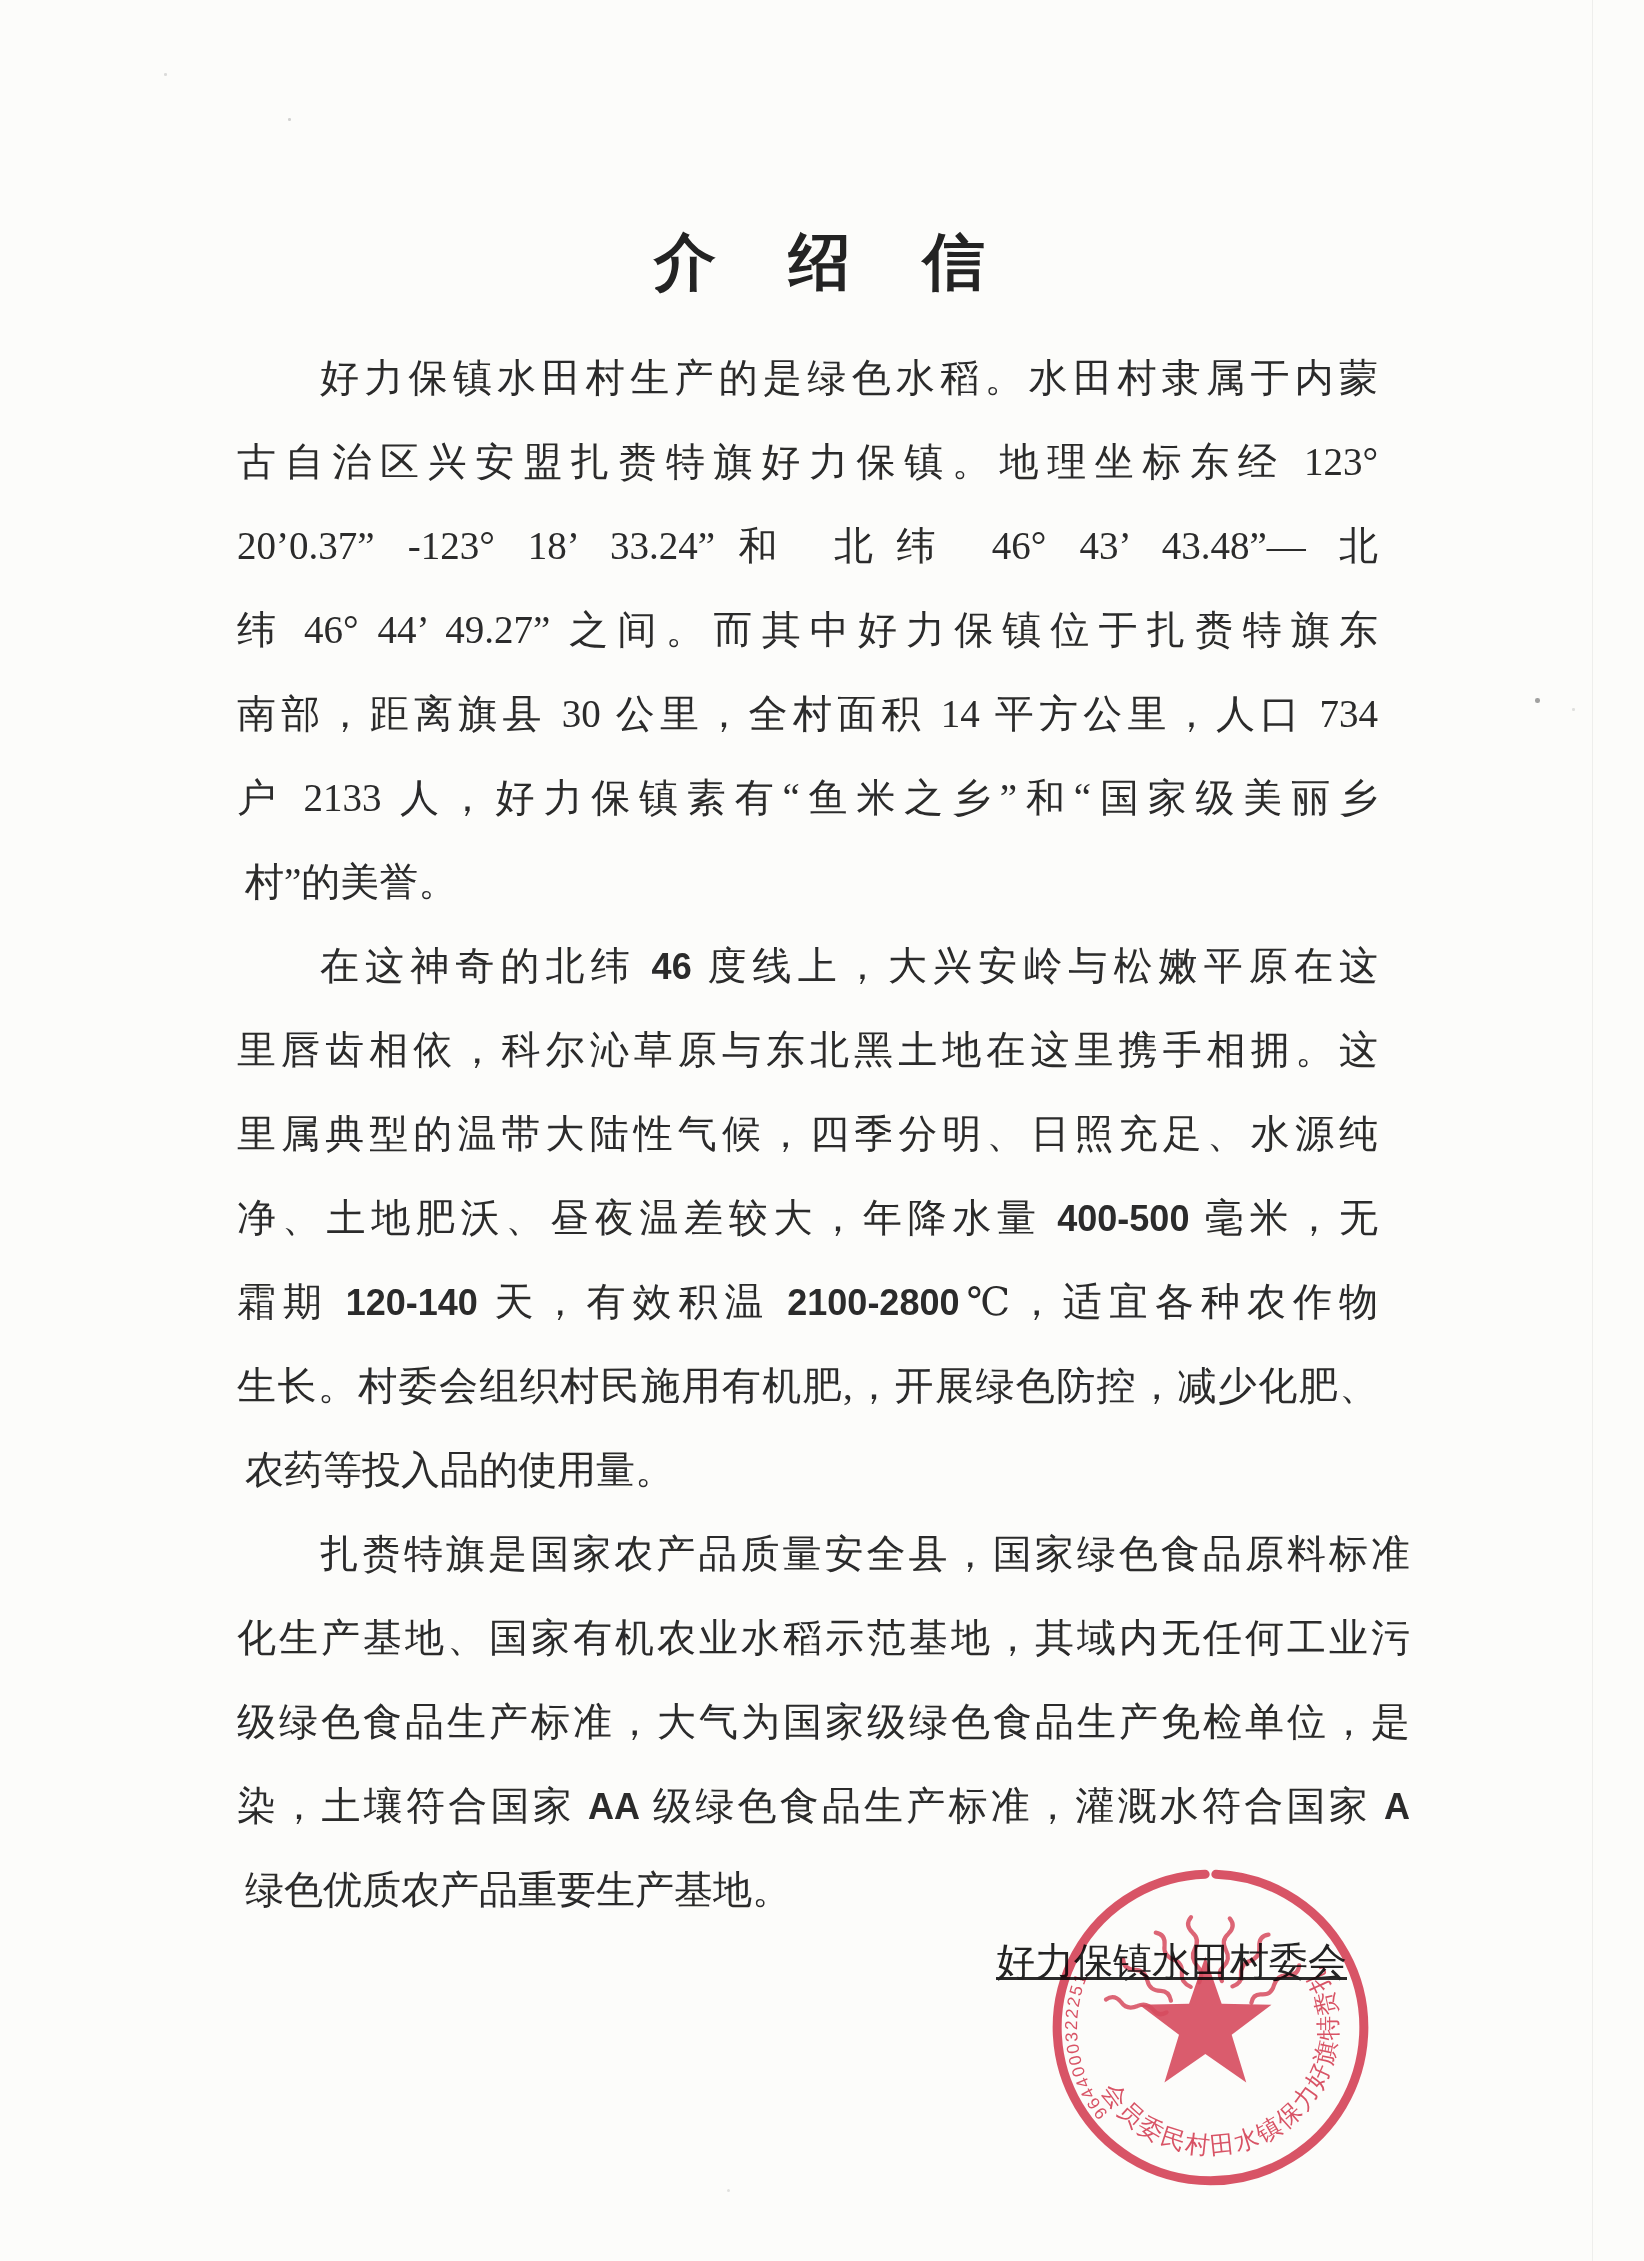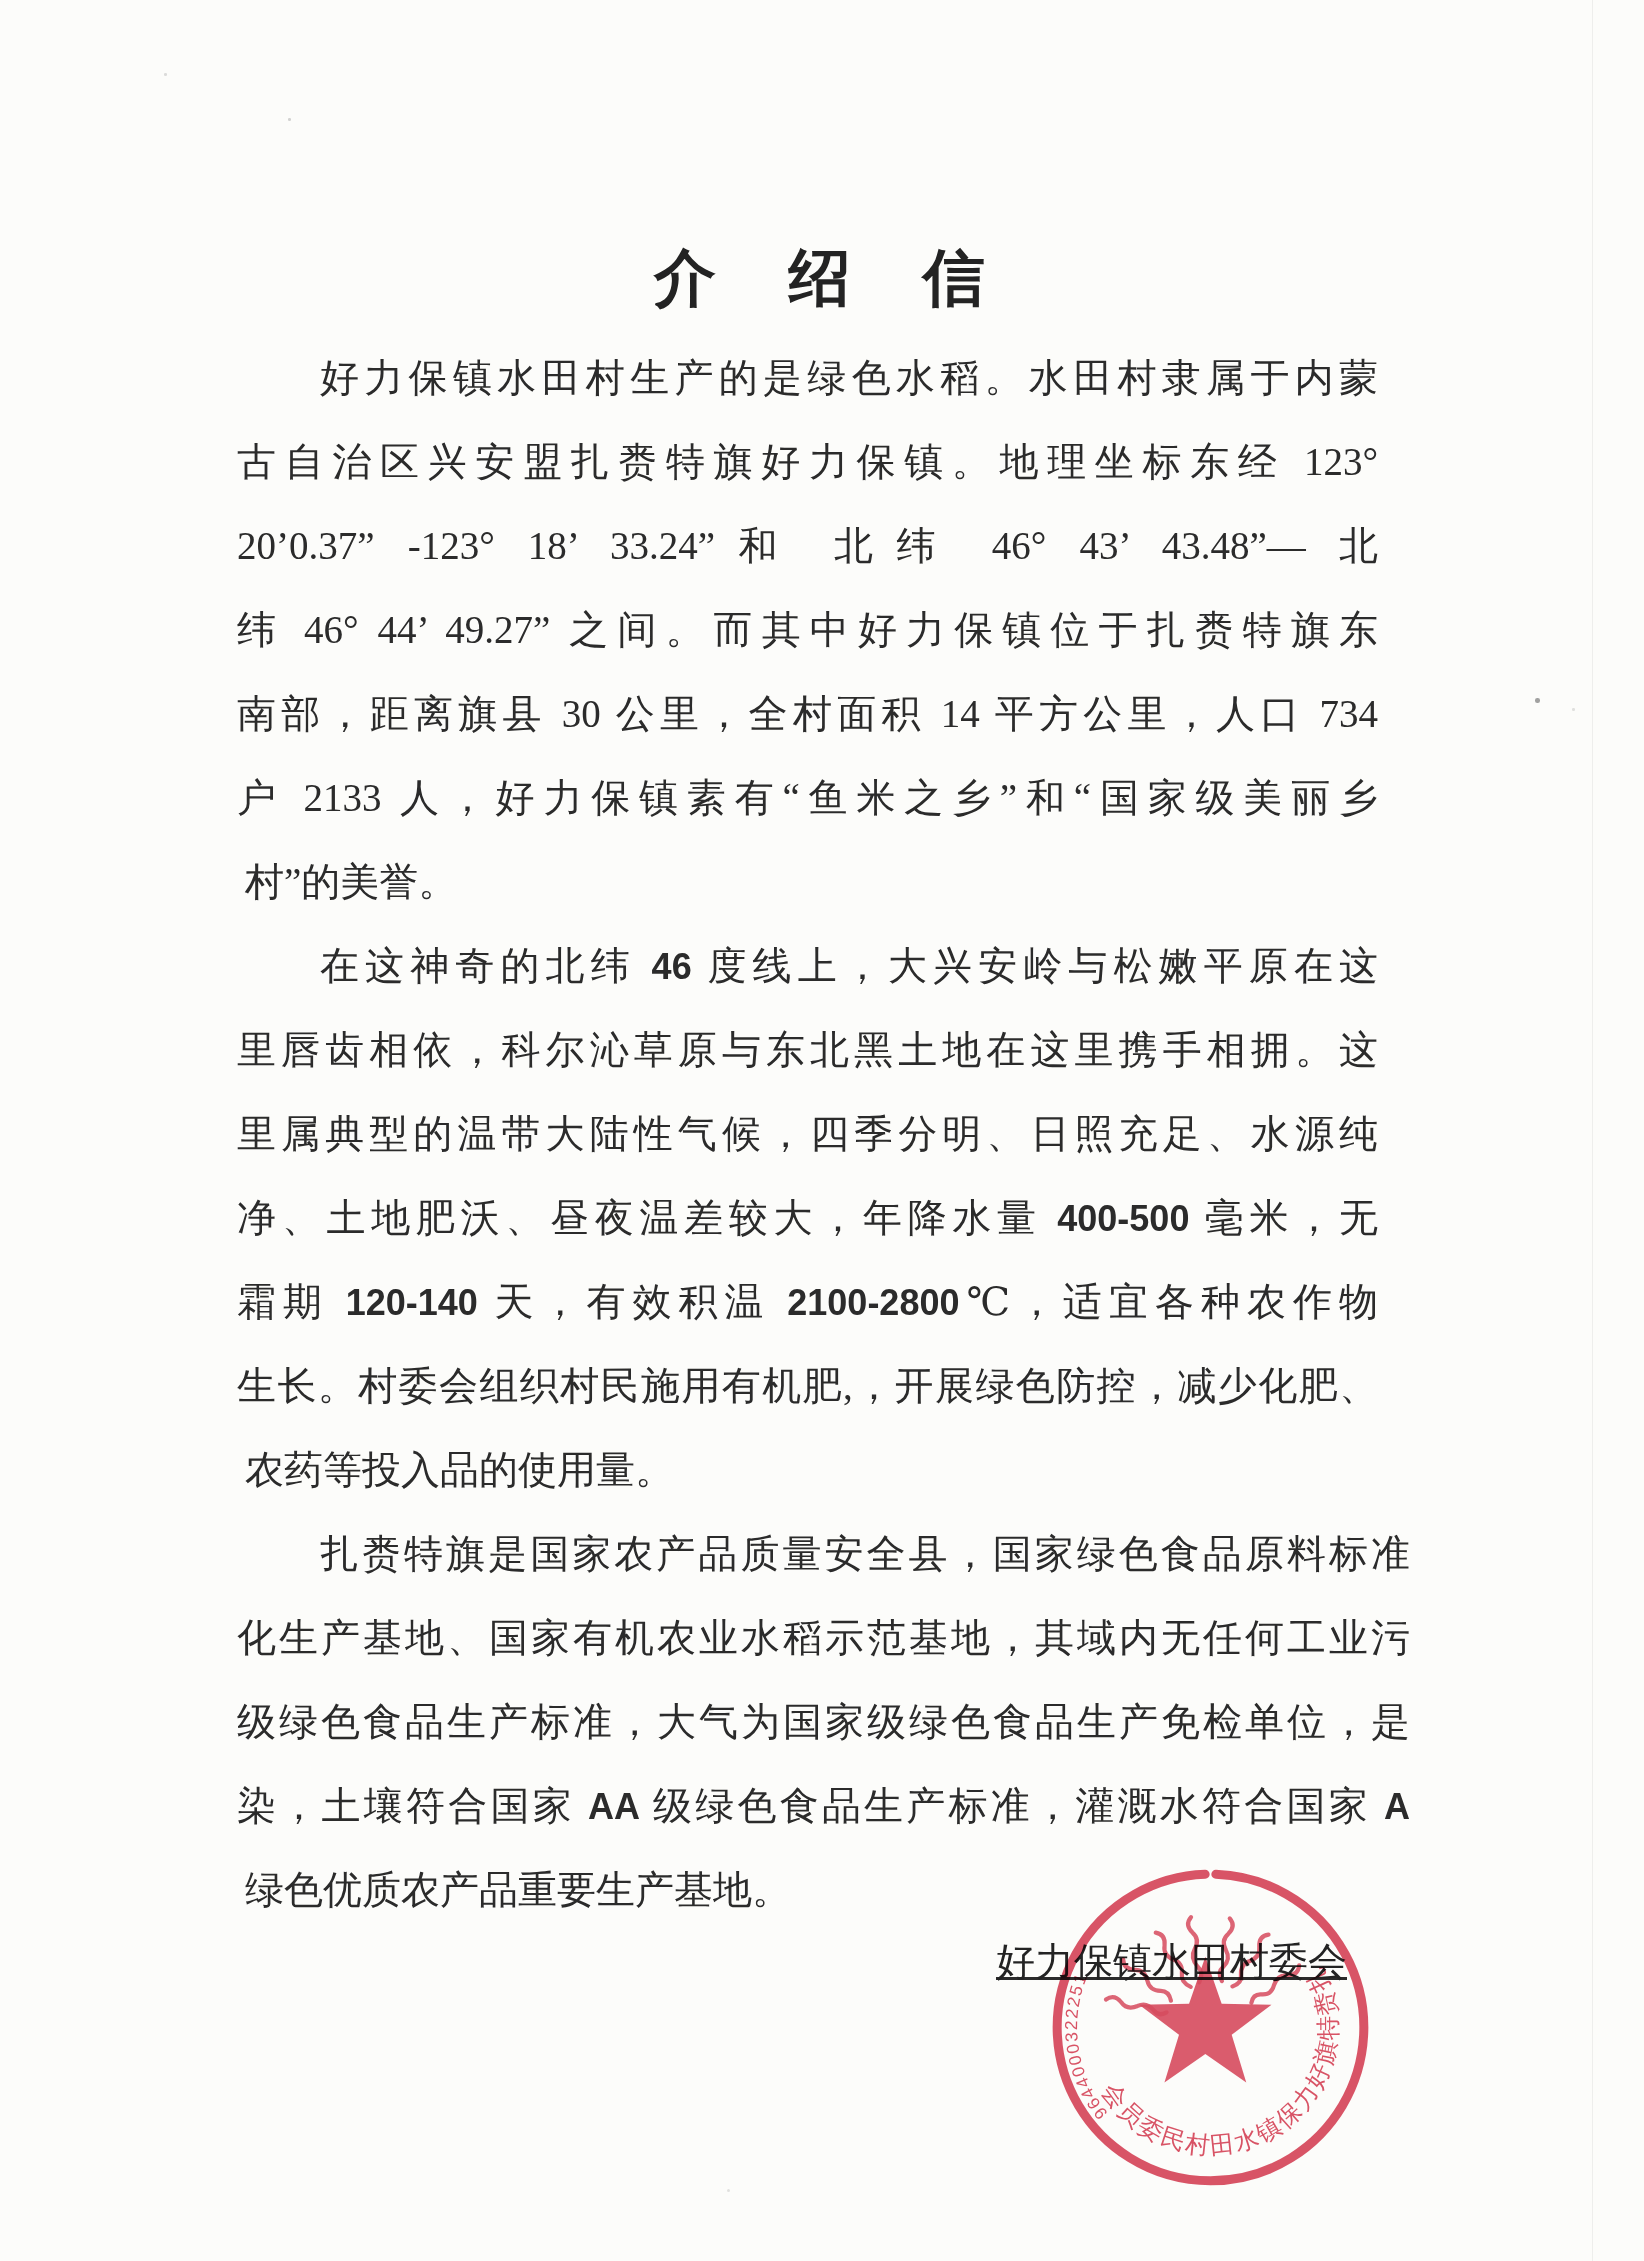--- a/index.html
+++ b/index.html
@@ -7,21 +7,21 @@
     width: 1644px; height: 2261px;
     background: #fcfcfa;
     font-family: "Liberation Serif", "DejaVu Serif", serif;
     color: #2b2b2b;
     position: relative;
     overflow: hidden;
   }
   .page { position: absolute; inset: 0; }
 
   .title {
-    margin: 16px;
+    margin: 0;
     padding-top: 227px;
     height: 71px; line-height: 71px;
     font-size: 62px; font-weight: 700;
     text-align: center;
     letter-spacing: 5.2px;
     color: #232323;
   }
 
   .body-text {
     position: absolute;

